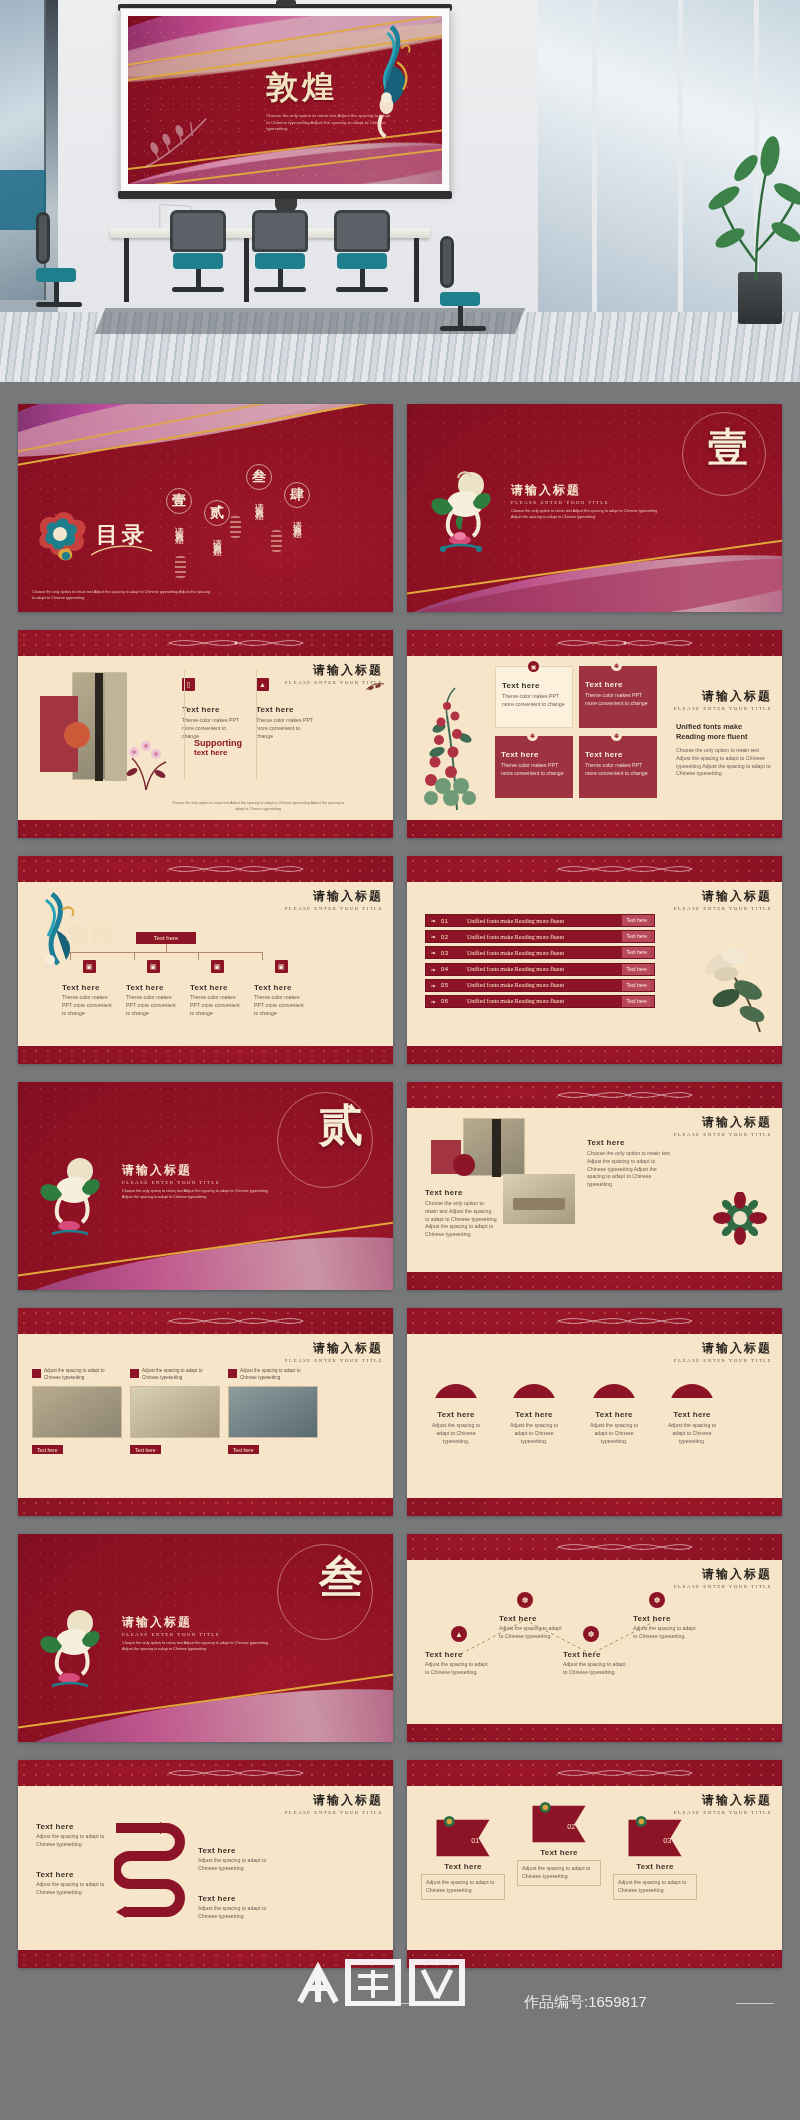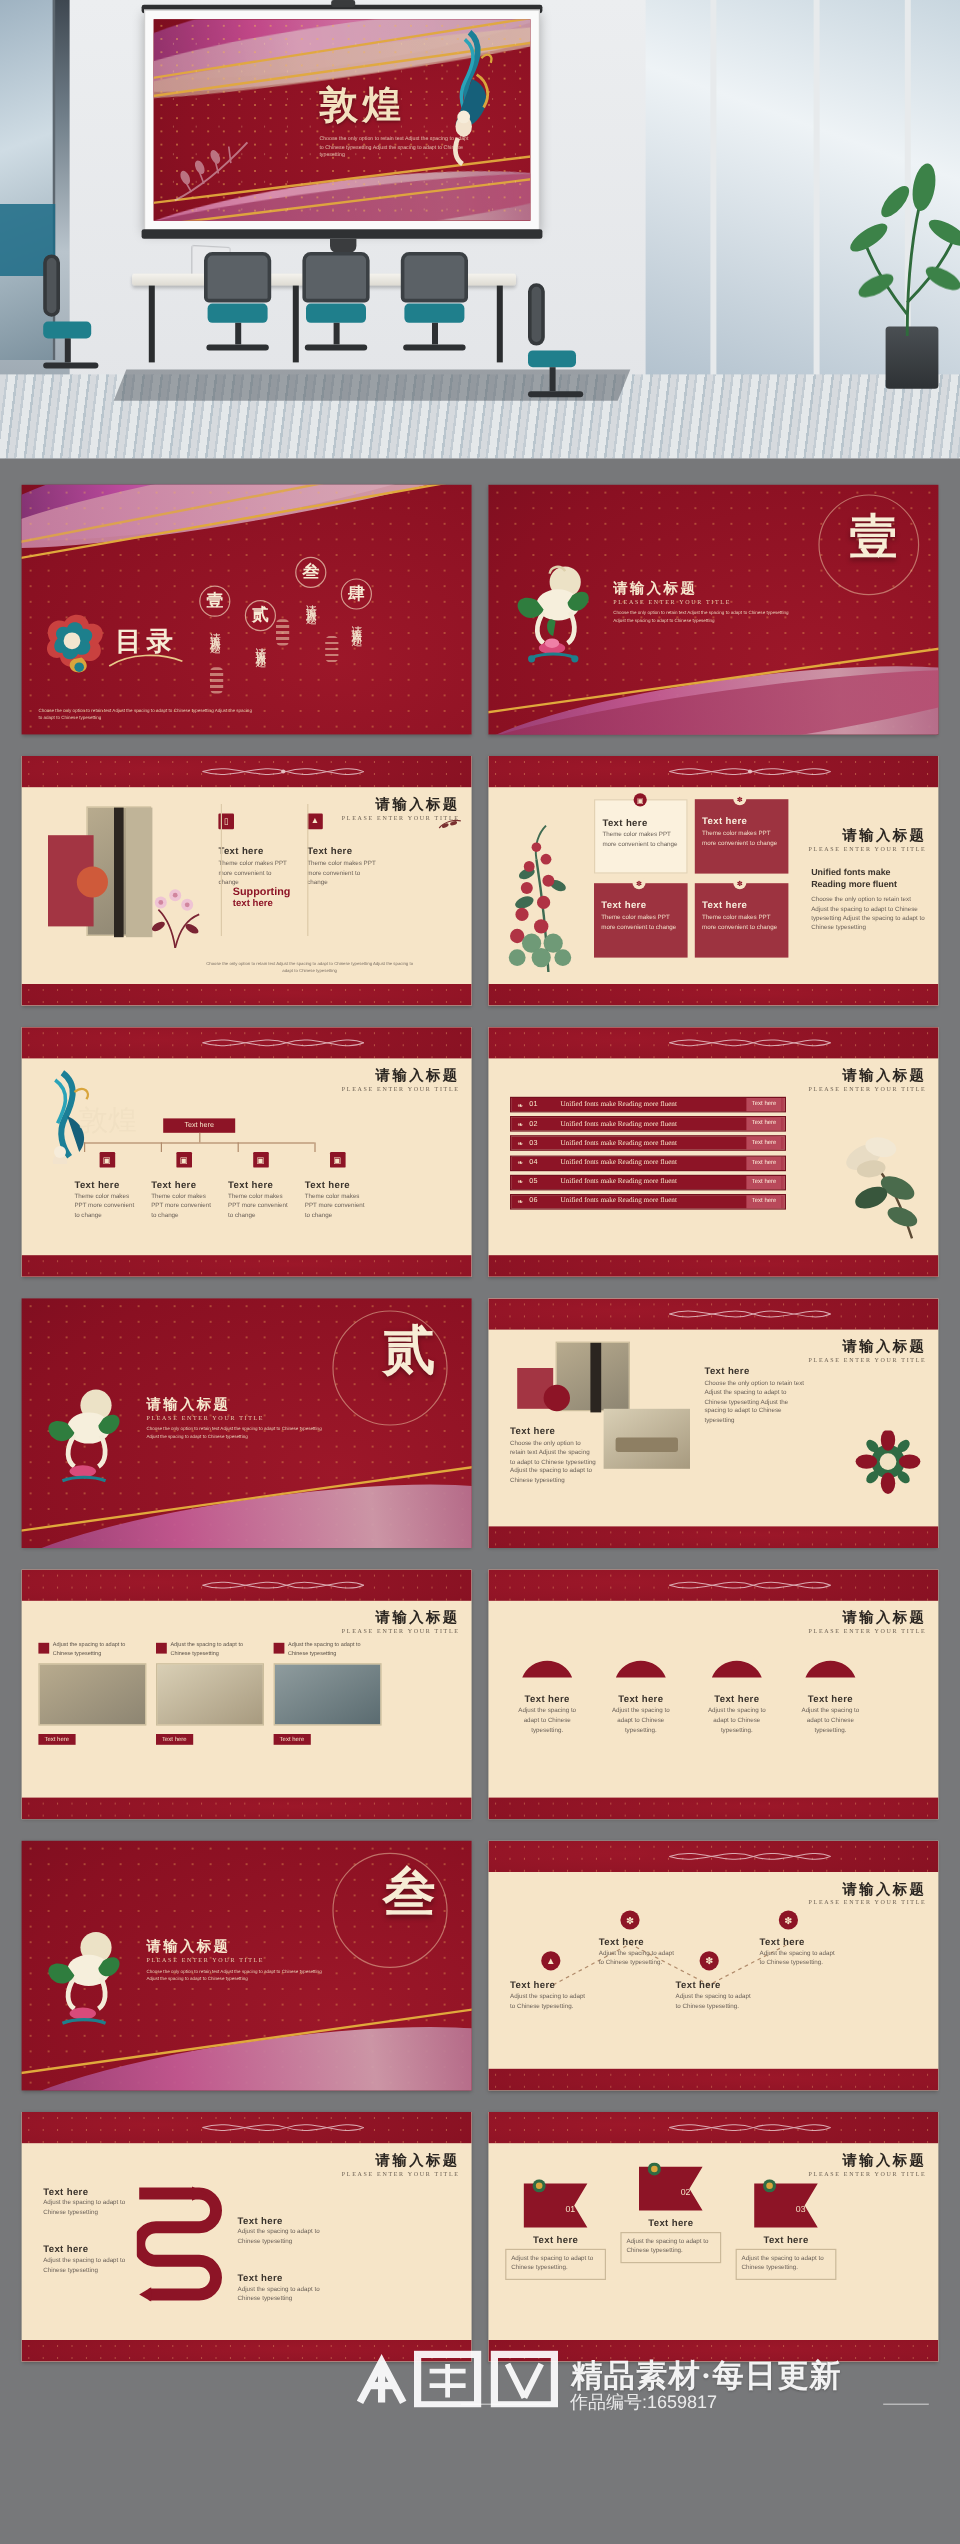--- a/index.html
+++ b/index.html
@@ -261,21 +261,21 @@
   .wm {
     position:absolute; left:0; top:0; width:800px; height:2120px;
     pointer-events:none;
   }
   .wm-tag{
     position:absolute; left:476px; top:1962px; font-size:26px; letter-spacing:1px;
     color:rgba(255,255,255,.92); font-family:"Liberation Serif", serif; font-weight:bold;
     text-shadow:0 1px 2px rgba(0,0,0,.25);
   }
   .wm-id{
-    position:absolute; left:475px; top:1993px; font-size:15px;
+    position:absolute; left:524px; top:1993px; font-size:15px;
     color:rgba(255,255,255,.85); font-family:"Liberation Sans", sans-serif;
   }
   .wm-line{
     position:absolute; height:1px; background:rgba(255,255,255,.6);
   }
 </style>
 </head>
 <body>
 
 <div class="hero">
@@ -1078,17 +1078,16 @@
 </div>
 
 <div class="wm">
   <svg style="position:absolute;left:296px;top:1954px;width:176px;height:52px;" viewBox="0 0 176 52">
     <path d="M4 48 L22 14 L40 48 M22 14 L22 48 M10 34 L34 34" stroke="#ffffff" stroke-width="6" fill="none" opacity=".92"></path>
     <rect x="52" y="8" width="50" height="42" stroke="#ffffff" stroke-width="6" fill="none" opacity=".92"></rect>
     <path d="M62 22 H92 M62 34 H92 M77 16 V44" stroke="#ffffff" stroke-width="4" fill="none" opacity=".92"></path>
     <rect x="116" y="8" width="50" height="42" stroke="#ffffff" stroke-width="6" fill="none" opacity=".92"></rect>
     <path d="M127 16 L141 44 M155 16 L141 44" stroke="#ffffff" stroke-width="5" fill="none" opacity=".92"></path>
   </svg>
-  <div class="wm-tag">精品素材·每日更新</div>
   <div class="wm-id">作品编号:1659817</div>
   <div class="wm-line" style="left:384px;top:2003px;width:74px;"></div>
   <div class="wm-line" style="left:736px;top:2003px;width:38px;"></div>
 </div>
 
 </body></html>

